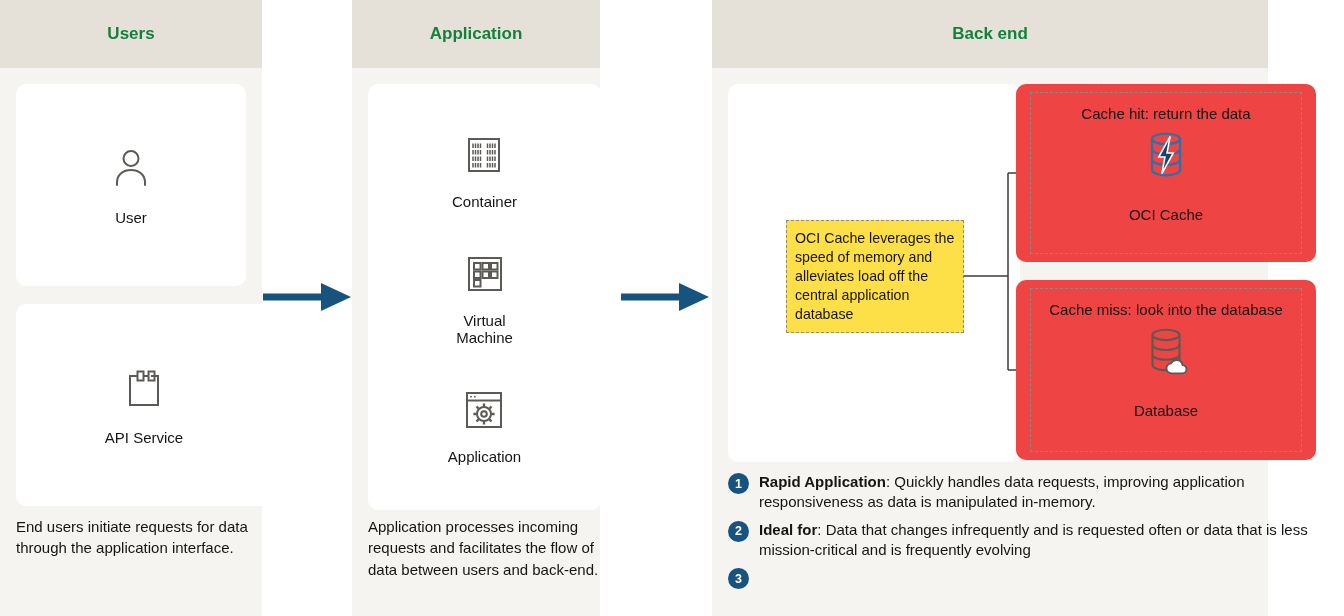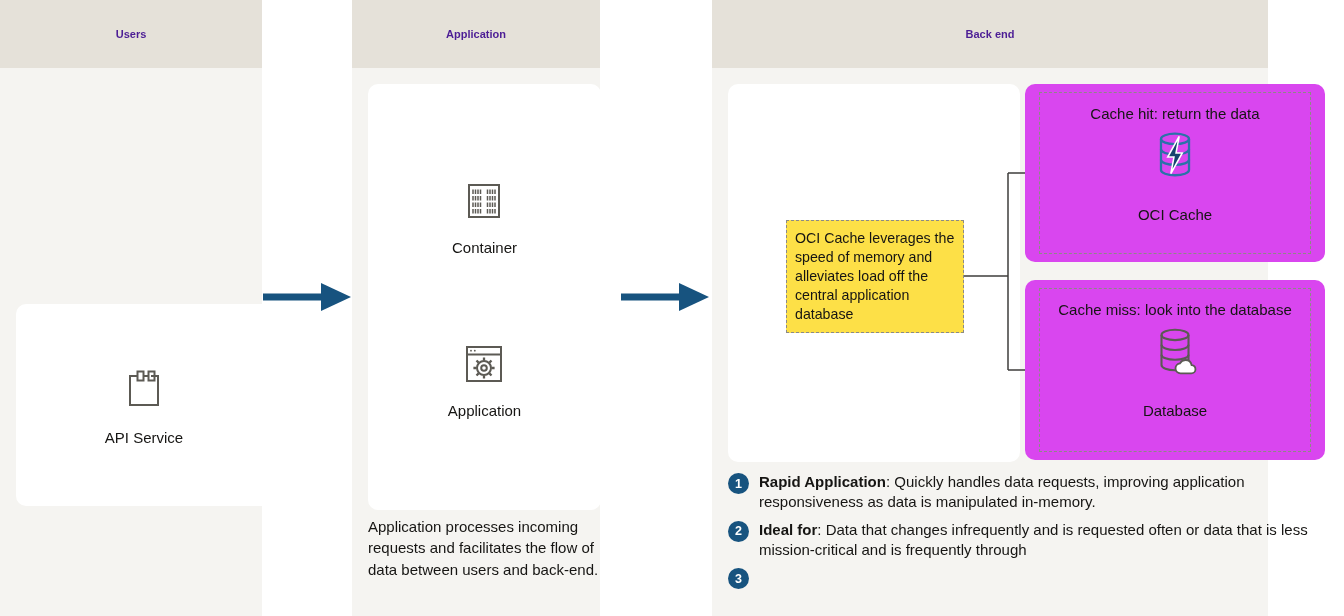--- a/index.html
+++ b/index.html
@@ -10,21 +10,21 @@
   .stage{position:relative;width:1344px;height:616px;background:#fff;overflow:hidden}
 
   .col{position:absolute;top:0;height:616px;background:#f5f4f1}
   #col-users{left:0;width:262px}
   #col-app{left:352px;width:248px}
   #col-back{left:712px;width:556px}
 
   .col-header{
     position:absolute;top:0;left:0;right:0;height:68px;background:#e5e1d9;
     display:flex;align-items:center;justify-content:center;
-    font-size:11px;font-weight:700;color:#4c1d95;
+    font-size:17px;font-weight:700;color:#15803d;
   }
 
   .card{
     position:absolute;background:#fff;border-radius:10px;
     display:flex;flex-direction:column;align-items:center;justify-content:center;
   }
   #card-user{left:16px;top:84px;width:230px;height:202px}
   #card-api{left:16px;top:304px;width:256px;height:202px}
   .icon-label{margin-top:10px;font-size:15px;text-align:center;line-height:1.15}
 
@@ -38,21 +38,21 @@
 
   .flow-arrow{position:absolute;top:279px}
   #arrow1{left:263px}
   #arrow2{left:621px}
 
   #back-card{left:16px;top:84px;width:292px;height:378px}
   .note-box{
     position:absolute;left:74px;top:220px;width:178px;background:#fde047;
     border:1px dashed #8c8a85;padding:8px;font-size:14.2px;line-height:1.34;
   }
-  .panel{position:absolute;left:313px;width:300px;background:#d946ef;border-radius:10px}
+  .panel{position:absolute;left:304px;width:300px;background:#ef4444;border-radius:10px}
   #panel-hit{top:84px;height:178px}
   #panel-miss{top:280px;height:180px}
   .dashbox{
     position:absolute;left:14px;right:14px;top:8px;bottom:8px;
     border:1px dashed #8c8a85;display:flex;flex-direction:column;align-items:center;
   }
   .dashbox .title{margin-top:12px;font-size:15px}
   .dashbox .icon{margin-top:6px}
   .dashbox .icon-label{margin-top:20px}
 
@@ -68,33 +68,43 @@
   .btext{font-size:15px;line-height:1.35;max-width:578px}
 </style>
 </head>
 <body>
 
 <div class="stage">
 
   <div class="col" id="col-users">
     <div class="col-header">Users</div>
 
+    <div class="card" id="card-user">
+      <span>
+        <svg width="52" height="52" viewBox="0 0 52 52" fill="none" stroke="#5c5a54" stroke-width="2" stroke-linecap="round">
+          <circle cx="26" cy="15.5" r="7.5"></circle>
+          <path d="M12 42v-2.5c0-8 6.3-12.5 14-12.5s14 4.5 14 12.5V42"></path>
+        </svg>
+      </span>
+      <div class="icon-label">User</div>
+    </div>
 
     <div class="card" id="card-api">
       <span>
         <svg width="52" height="52" viewBox="0 0 52 52" fill="none" stroke="#5c5a54" stroke-width="2">
           <path d="M19 13H12v29h28V13h-7"></path>
           <rect x="19.5" y="8.5" width="6" height="9"></rect>
           <rect x="30.5" y="8.5" width="6" height="9"></rect>
           <path d="M25.5 13h5"></path>
         </svg>
       </span>
       <div class="icon-label">API Service</div>
     </div>
 
+    <div class="col-desc" id="users-desc">End users initiate requests for data through the application interface.</div>
   </div>
 
   <div class="flow-arrow" id="arrow1">
     <svg width="88" height="36" viewBox="0 0 88 36">
       <line x1="0" y1="18" x2="62" y2="18" stroke="#17537f" stroke-width="7"></line>
       <polygon points="58,4 88,18 58,32" fill="#17537f"></polygon>
     </svg>
   </div>
 
   <div class="col" id="col-app">
@@ -107,20 +117,35 @@
             <rect x="11" y="10" width="30" height="32"></rect>
             <path stroke-width="1.5" d="M15 14.5v4.5M17.5 14.5v4.5M20 14.5v4.5M22.5 14.5v4.5M29.5 14.5v4.5M32 14.5v4.5M34.5 14.5v4.5M37 14.5v4.5"></path>
             <path stroke-width="1.5" d="M15 21v4.5M17.5 21v4.5M20 21v4.5M22.5 21v4.5M29.5 21v4.5M32 21v4.5M34.5 21v4.5M37 21v4.5"></path>
             <path stroke-width="1.5" d="M15 27.5v4.5M17.5 27.5v4.5M20 27.5v4.5M22.5 27.5v4.5M29.5 27.5v4.5M32 27.5v4.5M34.5 27.5v4.5M37 27.5v4.5"></path>
             <path stroke-width="1.5" d="M15 34v4.5M17.5 34v4.5M20 34v4.5M22.5 34v4.5M29.5 34v4.5M32 34v4.5M34.5 34v4.5M37 34v4.5"></path>
           </svg>
         </span>
         <div class="icon-label">Container</div>
       </div>
 
+      <div class="app-item">
+        <span>
+          <svg width="52" height="52" viewBox="0 0 52 52" fill="none" stroke="#5c5a54" stroke-width="2">
+            <rect x="10" y="10" width="32" height="32"></rect>
+            <rect x="15" y="15" width="6.5" height="6.5"></rect>
+            <rect x="23.5" y="15" width="6.5" height="6.5"></rect>
+            <rect x="32" y="15" width="6.5" height="6.5"></rect>
+            <rect x="15" y="23.5" width="6.5" height="6.5"></rect>
+            <rect x="23.5" y="23.5" width="6.5" height="6.5"></rect>
+            <rect x="32" y="23.5" width="6.5" height="6.5"></rect>
+            <rect x="15" y="32" width="6.5" height="6.5"></rect>
+          </svg>
+        </span>
+        <div class="icon-label">Virtual Machine</div>
+      </div>
 
       <div class="app-item">
         <span>
           <svg width="52" height="52" viewBox="0 0 52 52" fill="none" stroke="#5c5a54" stroke-width="2">
             <rect x="9" y="9" width="34" height="34"></rect>
             <line x1="9" y1="16.5" x2="43" y2="16.5"></line>
             <circle cx="13" cy="12.7" r="0.9" fill="#5c5a54" stroke="none"></circle>
             <circle cx="16.8" cy="12.7" r="0.9" fill="#5c5a54" stroke="none"></circle>
             <circle cx="26" cy="30" r="7"></circle>
             <circle cx="26" cy="30" r="2.8"></circle>
@@ -194,21 +219,21 @@
       </div>
     </div>
 
     <div class="bullets">
       <div class="bullet">
         <span class="bnum">1</span>
         <span class="btext"><b>Rapid Application</b><span>: Quickly handles data requests, improving application responsiveness as data is manipulated in-memory.</span></span>
       </div>
       <div class="bullet">
         <span class="bnum">2</span>
-        <span class="btext"><b>Ideal for</b><span>: Data that changes infrequently and is requested often or data that is less mission-critical and is frequently through</span></span>
+        <span class="btext"><b>Ideal for</b><span>: Data that changes infrequently and is requested often or data that is less mission-critical and is frequently evolving</span></span>
       </div>
       <div class="bullet">
         <span class="bnum">3</span>
       </div>
     </div>
   </div>
 
 </div>
 
 </body></html>

